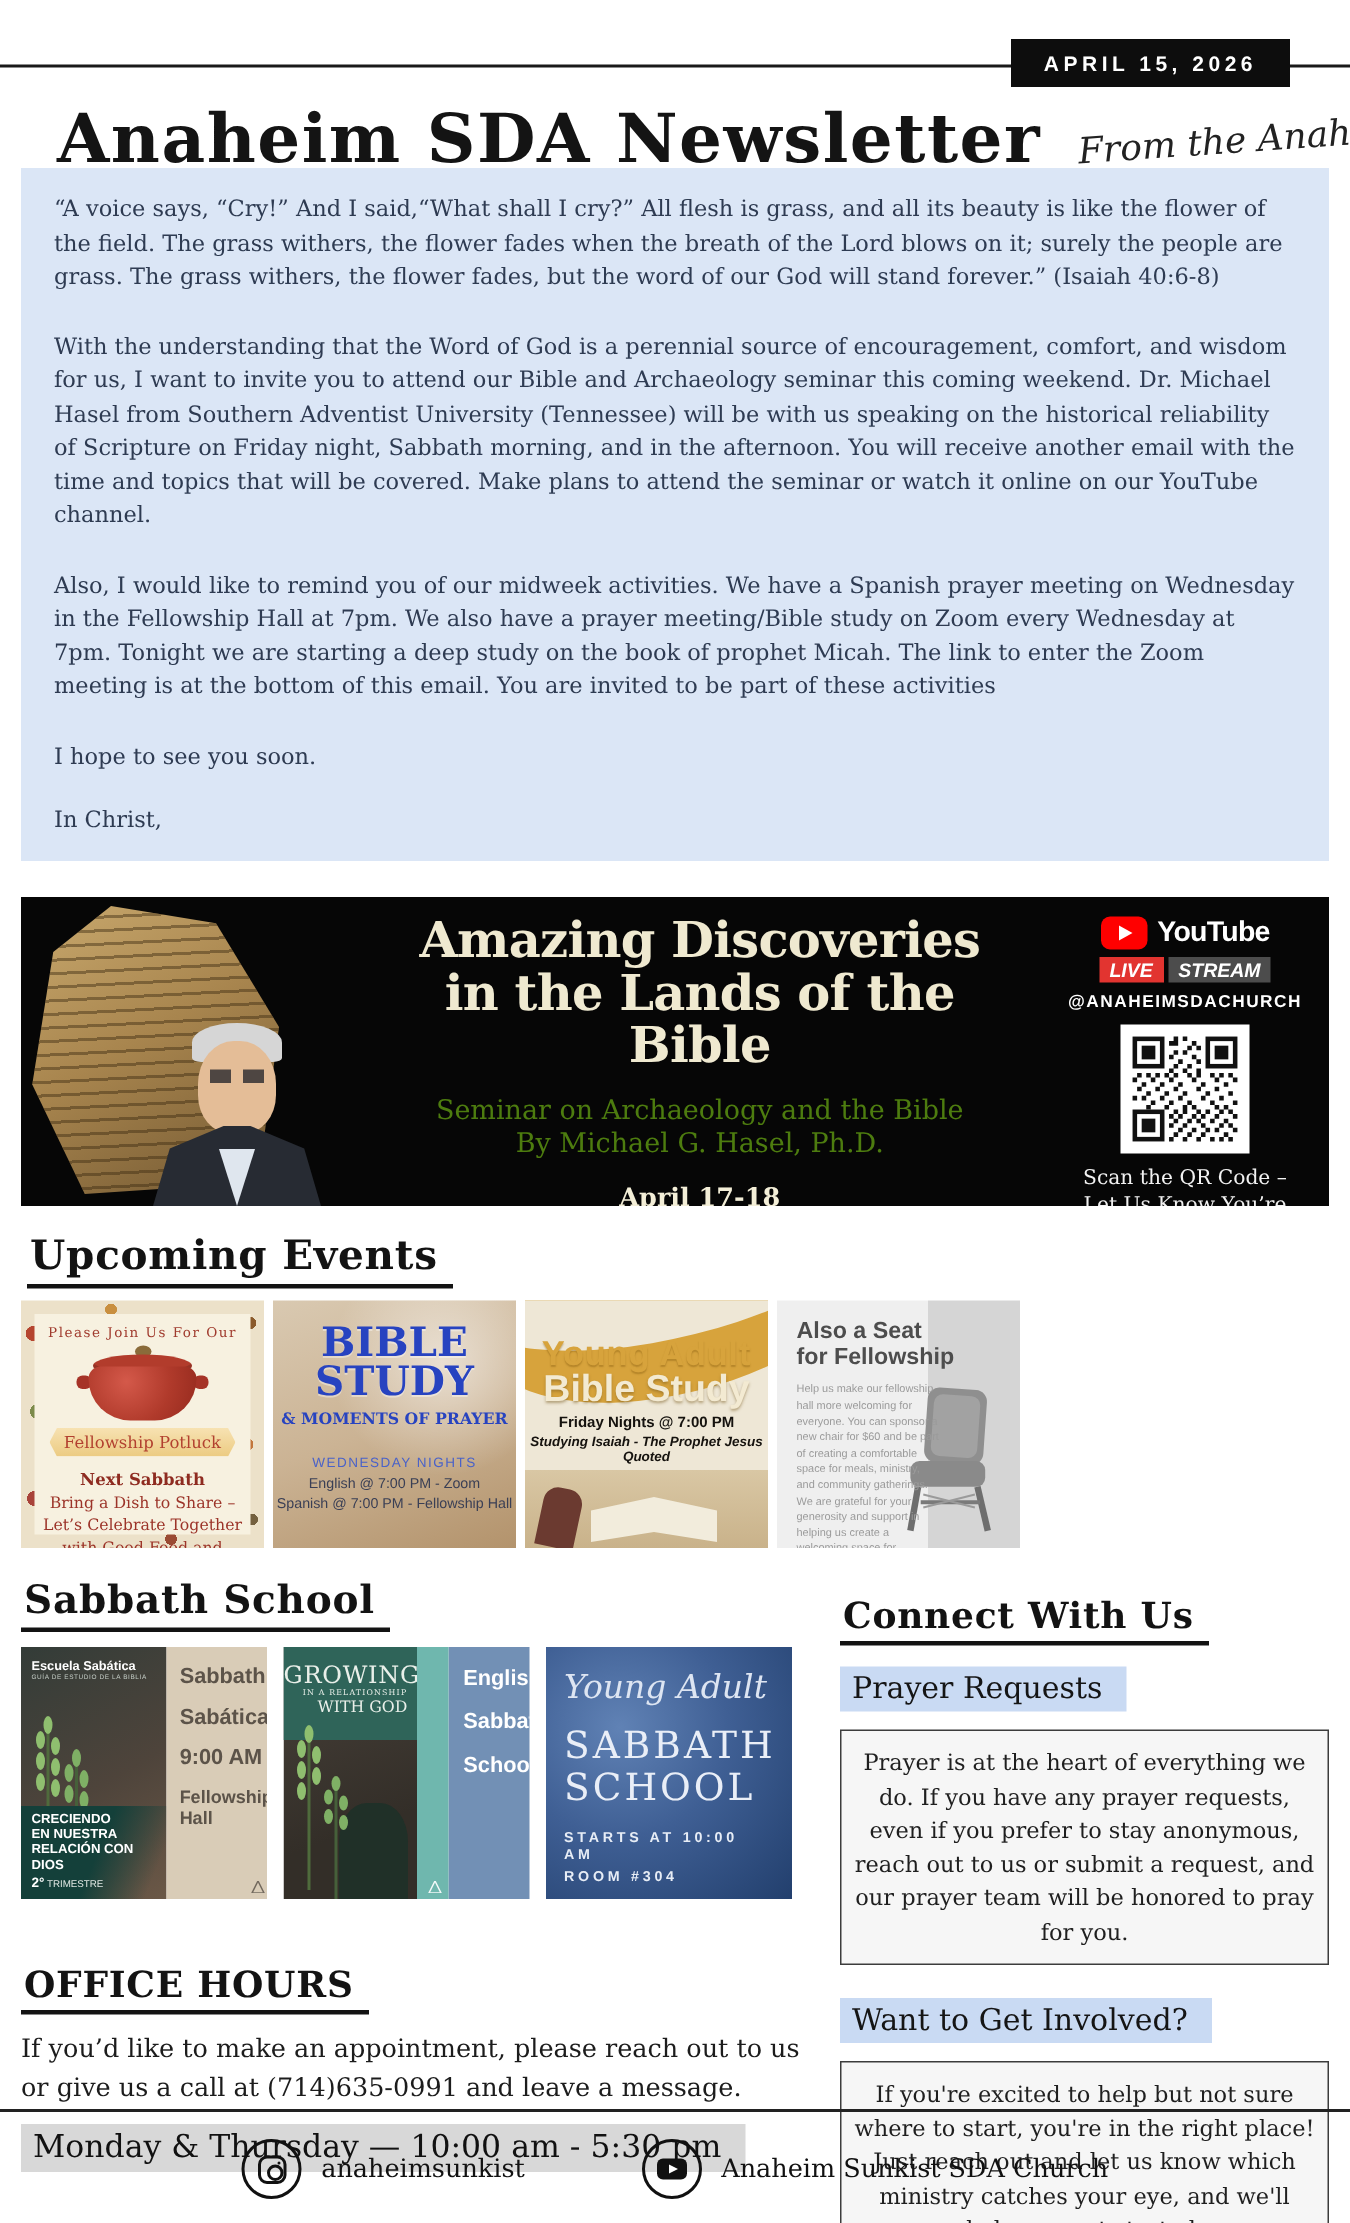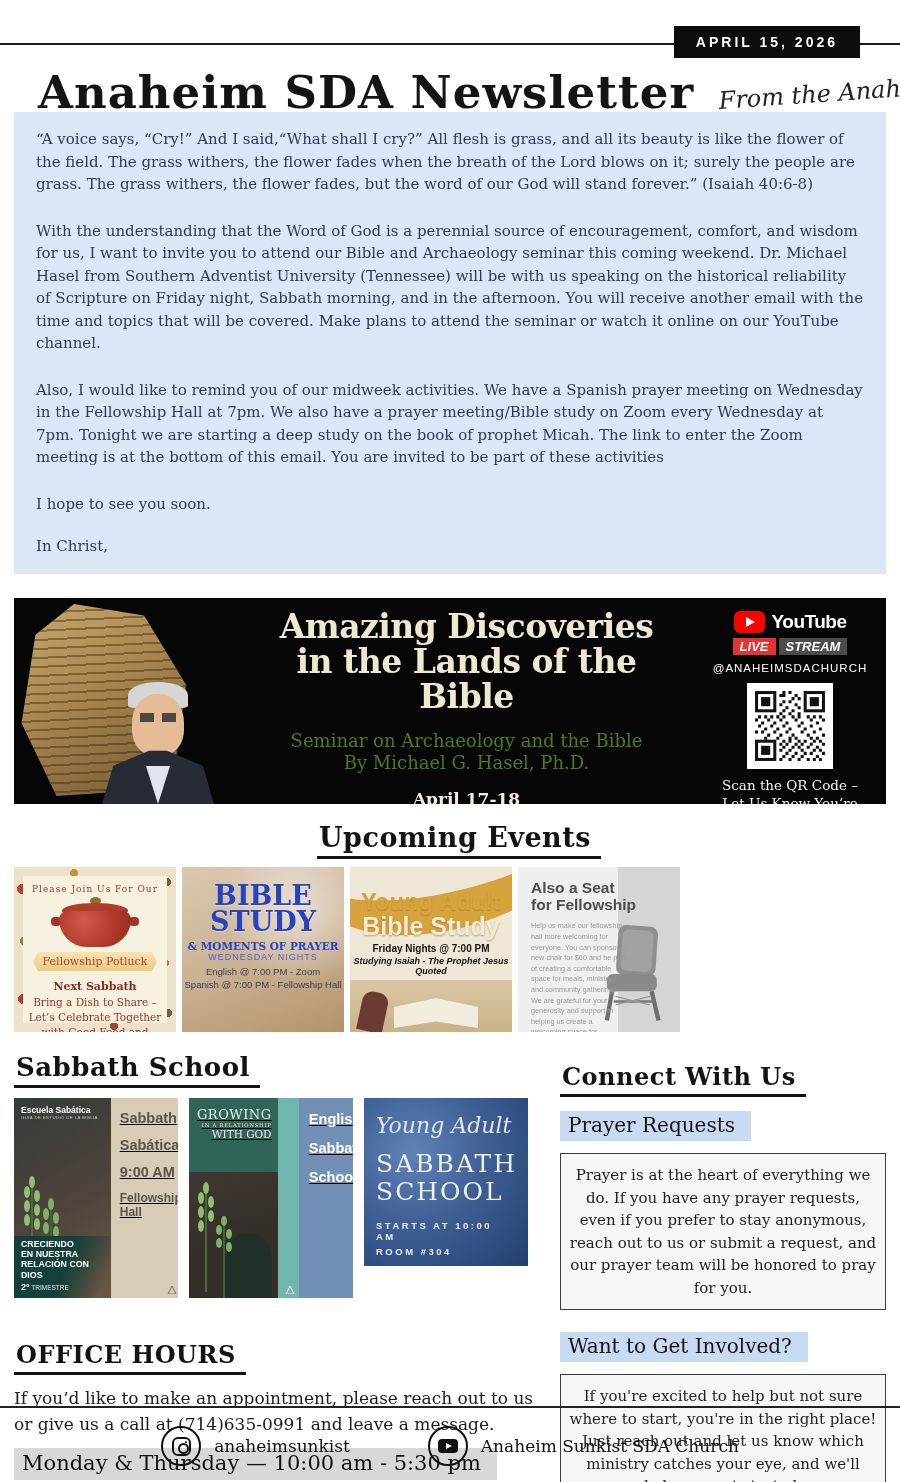--- a/index.html
+++ b/index.html
@@ -48,29 +48,29 @@
   .banner-right { width:192px; flex:none; text-align:center; padding-top:13px; color:#fff; }
   .yt-row { display:flex; justify-content:center; align-items:center; gap:7px; }
   .yt-play { width:31px; height:22px; background:#f00; border-radius:6px; position:relative; }
   .yt-play::after { content:""; position:absolute; left:12px; top:6px; border-left:9px solid #fff;
     border-top:5px solid transparent; border-bottom:5px solid transparent; }
   .yt-word { font-family:"Liberation Sans", sans-serif; font-weight:bold; font-size:19px; letter-spacing:-0.5px; }
   .live-row { margin-top:5px; display:flex; justify-content:center; gap:3px;
     font-family:"Liberation Sans", sans-serif; font-style:italic; font-weight:bold; font-size:13px; }
   .live-chip { background:#e23430; color:#fff; padding:1px 7px; }
   .stream-chip { background:#4c4c4c; color:#fff; padding:1px 7px; }
-  .handle { margin-top:7px; font-family:"Liberation Sans", sans-serif; font-weight:normal; font-size:11.5px; letter-spacing:1px; }
+  .handle { margin-top:7px; font-family:"Liberation Sans", sans-serif; font-weight:bold; font-size:11.5px; letter-spacing:1px; }
   .qr-box { width:86px; height:86px; background:#fff; margin:9px auto 0; padding:5px; }
   .qr-box svg { width:100%; height:100%; display:block; }
   .scan-caption { margin-top:8px; font-size:13.5px; line-height:1.3; color:#f2f2f2; }
 
   
   .section-heading { display:inline-block; font-size:27px; font-weight:600; color:#131313;
     border-bottom:3px solid #131313; padding:0 10px 3px 2px; letter-spacing:0.5px; }
-  .events-head { margin:18px 0 8px 18px;text-align:center; }
+  .events-head { margin:18px 0 8px 18px; }
 
   
   .events-row { margin:0 14px; display:flex; gap:6px; }
   .event-card { width:162px; height:165px; position:relative; overflow:hidden; flex:none; }
 
   .potluck { background:#ece1c9; background-image:
     radial-gradient(circle 5px at 8px 22px, #b5452f 97%, transparent),
     radial-gradient(circle 4px at 153px 15px, #8a5a2b 97%, transparent),
     radial-gradient(circle 5px at 11px 74px, #7c8a4a 97%, transparent),
     radial-gradient(circle 4px at 151px 96px, #c2763c 97%, transparent),
@@ -91,21 +91,21 @@
   .ribbon { width:124px; margin:5px auto 0; background:linear-gradient(#f7e2b2,#eccb82); color:#b2402f;
     font-size:11px; padding:3px 0; clip-path:polygon(0 50%,4% 0,96% 0,100% 50%,96% 100%,4% 100%); }
   .potluck-lines { margin-top:8px; color:#9c3429; font-size:10.5px; line-height:1.45; }
   .potluck-lines .strong { font-weight:bold; font-size:11px; color:#8e2b20; }
 
   .bible-study { background:
     radial-gradient(circle at 70% 25%, rgba(255,255,255,0.55), transparent 45%),
     linear-gradient(160deg,#d9c9b1 0%,#cbb394 50%,#b3936c 100%); text-align:center; padding-top:16px; }
   .bs-title { font-size:27px; line-height:0.95; font-weight:bold; color:#2743c0; text-shadow:0 1px 0 rgba(255,255,255,0.4); }
   .bs-sub { margin-top:6px; font-size:10.5px; font-weight:bold; color:#2743c0; }
-  .bs-when { margin-top:0; font-family:"Liberation Sans", sans-serif; font-size:9px; letter-spacing:1px; color:#4a62c8; }
+  .bs-when { margin-top:18px; font-family:"Liberation Sans", sans-serif; font-size:9px; letter-spacing:1px; color:#4a62c8; }
   .bs-line { margin-top:4px; font-family:"Liberation Sans", sans-serif; font-size:9.5px; color:#3a3f55; }
   .bs-line + .bs-line { margin-top:2px; }
 
   .ya-bible { background:#eee7d6; text-align:center; }
   .ya-swoosh1 { position:absolute; top:-58px; left:-30px; width:260px; height:120px; background:#d7a33c; border-radius:50%; transform:rotate(-14deg); }
   .ya-swoosh2 { position:absolute; top:-86px; left:-50px; width:300px; height:110px; background:#eee7d6; border-radius:50%; transform:rotate(-14deg); }
   .ya-bottom { position:absolute; bottom:0; left:0; right:0; height:52px; background:linear-gradient(#d9c7a4,#c9b28a); }
   .ya-arm { position:absolute; bottom:0; left:10px; width:26px; height:40px; background:#6b3a30; border-radius:10px 10px 0 0; transform:rotate(12deg); }
   .ya-book { position:absolute; bottom:4px; left:44px; width:84px; height:30px; background:#f2ecdc;
     clip-path:polygon(0 30%,50% 0,100% 30%,100% 100%,50% 78%,0 100%); }
@@ -120,39 +120,39 @@
   .gs-title { font-size:15.5px; font-weight:bold; color:#4d4d4d; line-height:1.08; position:relative; z-index:2; }
   .gs-body { margin-top:8px; width:96px; font-size:7.3px; line-height:1.45; color:#9b9b9b; position:relative; z-index:2; }
   .chair { position:absolute; right:6px; bottom:6px; z-index:1; }
 
   
   .lower { margin:20px 14px 0; display:flex; gap:16px; }
   .col-left { width:530px; flex:none; }
   .col-right { flex:1; padding-top:10px; }
 
   .ss-row { margin-top:10px; display:flex; gap:11px; }
-  .ss-card { width:164px; height:200px; display:flex; position:relative; overflow:hidden; flex:none;text-decoration:underline; }
+  .ss-card { width:164px; height:168px; display:flex; position:relative; overflow:hidden; flex:none; }
 
   .ss-cover-es { width:59%; position:relative; background:linear-gradient(150deg,#333c38 0%,#4e443b 55%,#6b5847 100%); flex:none; }
   .es-top { position:absolute; top:7px; left:7px; color:#fff; }
   .es-top-title { font-family:"Liberation Sans", sans-serif; font-weight:bold; font-size:8.5px; }
   .es-top-sub { font-family:"Liberation Sans", sans-serif; font-size:4.3px; color:#c4cdc6; letter-spacing:0.4px; }
   .es-overlay { position:absolute; left:0; bottom:0; width:100%; height:62px;
     background:linear-gradient(112deg,#14403a 52%, rgba(20,64,58,0.45) 72%, transparent 88%); }
   .es-bottom { position:absolute; left:7px; bottom:18px; color:#fff; font-family:"Liberation Sans", sans-serif; font-weight:bold; font-size:8.8px; line-height:1.18; }
   .es-trim { position:absolute; left:7px; bottom:6px; color:#dfe6e2; font-family:"Liberation Sans", sans-serif; font-size:6.5px; }
   .es-trim b { font-size:9px; color:#fff; }
   .ss-panel-es { flex:1; background:#d9ccb7; color:#5c5349; font-family:"Liberation Sans", sans-serif; font-weight:bold;
     padding:12px 0 0 9px; position:relative; }
   .ss-panel-es .pl { font-size:14.5px; margin-bottom:11px; }
   .ss-panel-es .pl.small { font-size:12px; }
 
   .ss-cover-en { width:54%; position:relative; background:linear-gradient(160deg,#48413a 0%,#332e28 70%); flex:none; }
   .en-band { height:37%; background:#2f6459; color:#e9efe9; text-align:right; padding:9px 6px 0 0; }
-  .en-b1 { font-size:13px; letter-spacing:0.5px; }
+  .en-b1 { font-size:16px; letter-spacing:0.5px; }
   .en-b2 { font-size:5.2px; letter-spacing:0.8px; }
   .en-b3 { font-size:10.5px; }
   .en-arm { position:absolute; right:6px; bottom:0; width:46px; height:64px; background:#203028; border-radius:40% 40% 0 0; }
   .ss-spine { width:13%; background:#6fb7ae; position:relative; flex:none; }
   .ss-panel-en { flex:1; background:#7290b5; color:#fff; font-family:"Liberation Sans", sans-serif; font-weight:bold;
     padding:13px 0 0 10px; }
   .ss-panel-en .pl { font-size:14.5px; margin-bottom:13px; }
 
   .ss-ya { width:164px; height:168px; flex:none; position:relative; overflow:hidden; color:#e7edf6;
     background:radial-gradient(circle at 30% 32%, #6082b5 0%, #3f5f94 45%, #223f6d 100%); padding:15px 12px 0; }

